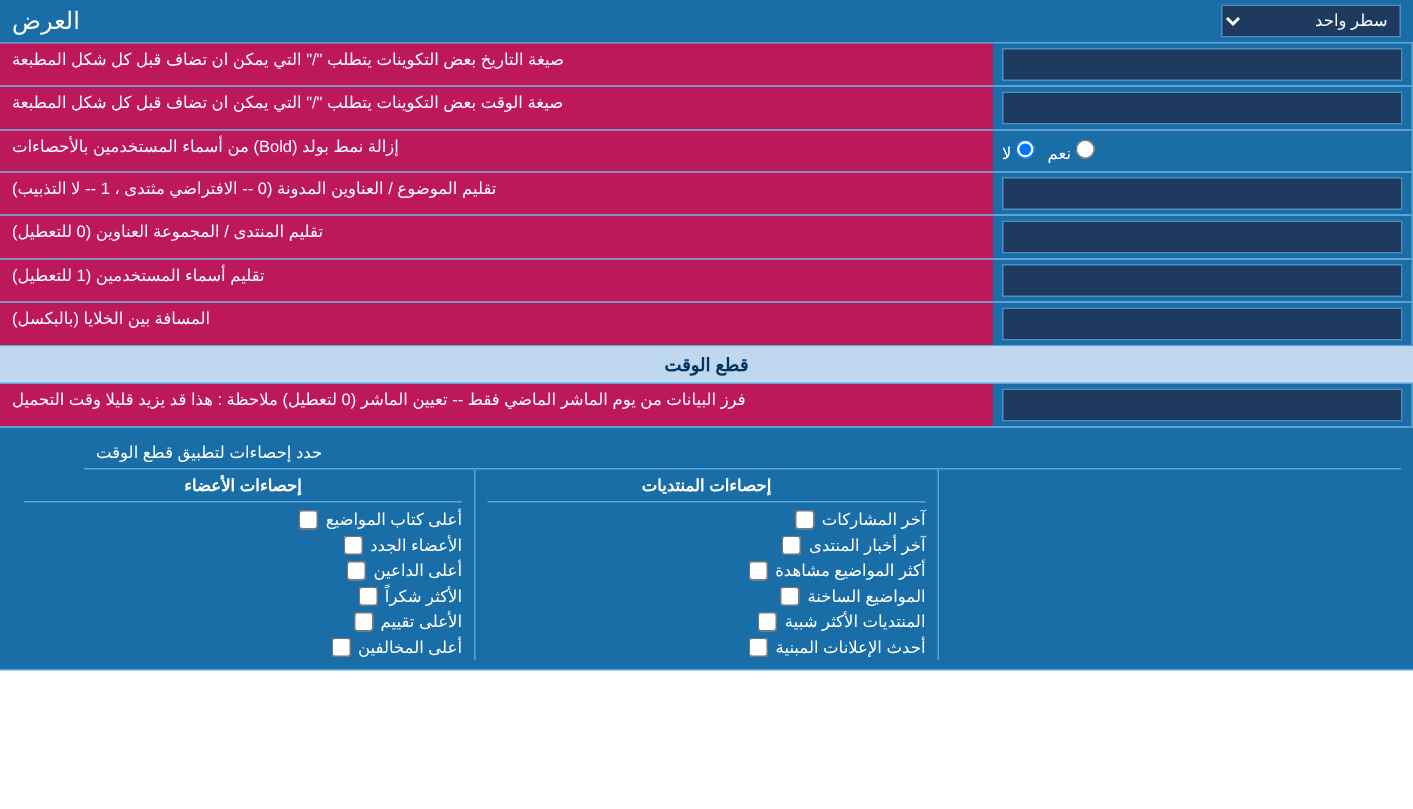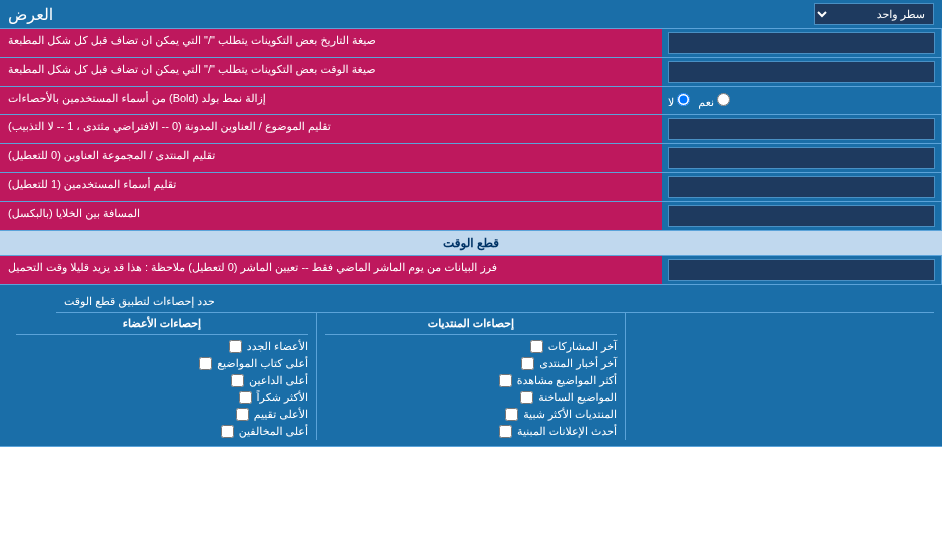--- a/index.html
+++ b/index.html
@@ -286,28 +286,28 @@
       </div>
       <div class="stats-item">
         <span>أحدث الإعلانات المبنية</span>
         <input type="checkbox" style="">
       </div>
     </div>
 
     <div class="stats-col">
       <div class="stats-col-header">إحصاءات الأعضاء</div>
       <div class="stats-item">
+        <span>أعلى كتاب المواضيع</span>
+        <input type="checkbox" style="">
+      </div>
+      <div class="stats-item">
         <span>الأعضاء الجدد</span>
         <input type="checkbox" style="">
       </div>
       <div class="stats-item">
-        <span>أعلى كتاب المواضيع</span>
-        <input type="checkbox" style="">
-      </div>
-      <div class="stats-item">
         <span>أعلى الداعين</span>
         <input type="checkbox" style="">
       </div>
       <div class="stats-item">
         <span>الأكثر شكراً</span>
         <input type="checkbox" style="">
       </div>
       <div class="stats-item">
         <span>الأعلى تقييم</span>
         <input type="checkbox" style="">

